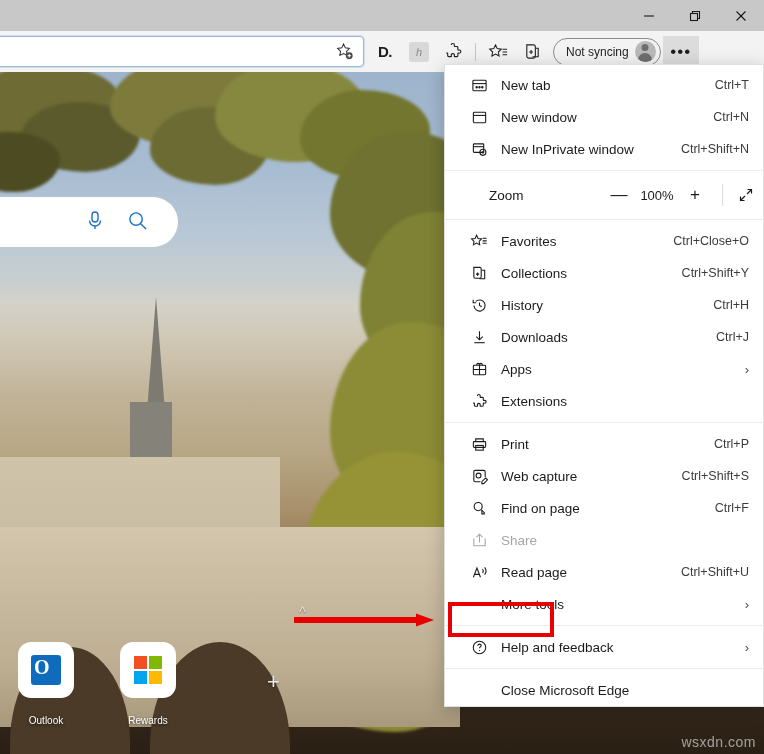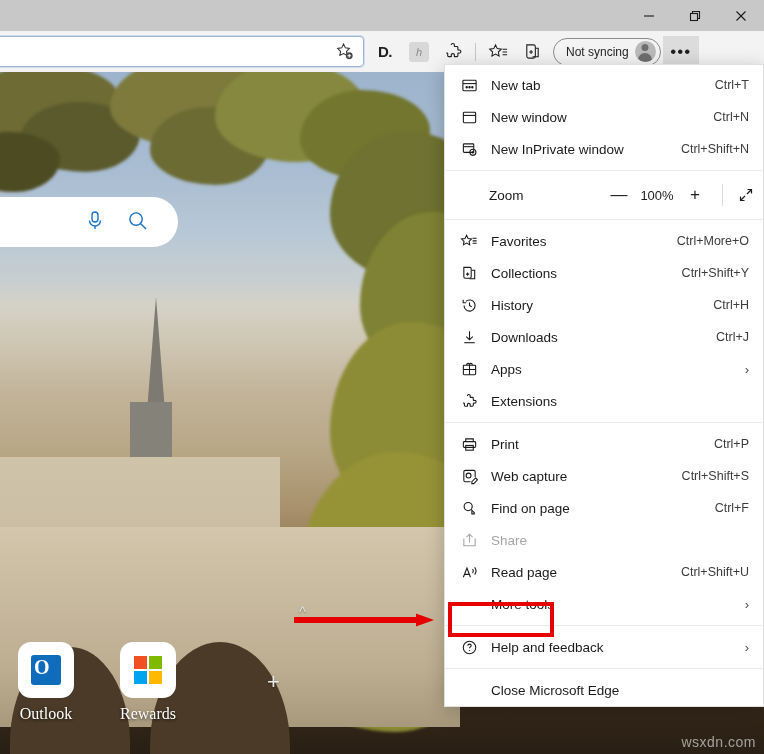--- a/index.html
+++ b/index.html
@@ -94,21 +94,21 @@
   }
   .arch {
     position: absolute; background: #4a3a27;
     border-radius: 50% 50% 0 0 / 80% 80% 0 0;
   }
   .tiles { position: absolute; left: 18px; top: 570px; display: flex; gap: 46px; }
   .tile { width: 56px; height: 56px; border-radius: 13px; background: #fff;
           display:flex; align-items:center; justify-content:center; }
   .tile-wrap { display: flex; flex-direction: column; align-items: center; }
   .tile-label {
-    margin-top: 7px; font-size: 16px; color: #fff; text-shadow: 0 1px 3px rgba(0,0,0,.7); font-family: Liberation Serif, serif;
+    margin-top: 17px; font-size: 10px; color: #fff; text-shadow: 0 1px 3px rgba(0,0,0,.7);
   }
   .ol-icon { width: 30px; height: 30px; background: #0f6cbd; border-radius: 3px; position: relative; }
   .ol-icon::before {
     content: "O"; position: absolute; left: 3px; top: 1px; color: #fff;
     font-size: 20px; font-weight: bold; font-family: "Liberation Serif", serif;
   }
   .ms-grid { width: 28px; height: 28px; display: grid; grid-template-columns: 1fr 1fr; gap: 2.5px; }
   .ms-grid i { display: block; }
 
   .bing-search {
@@ -136,21 +136,21 @@
   .menu {
     position: absolute; left: 444px; top: 64px; width: 320px; height: 643px;
     background: #ffffff;
     border: 1px solid #e0e0e0;
     box-shadow: 0 4px 18px rgba(0,0,0,.22);
     padding: 4px 0;
     z-index: 50;
   }
   .mi {
     position: relative; display: flex; align-items: center;
-    height: 32px; padding: 0 14px 0 2px; color: #1b1b1b;
+    height: 32px; padding: 0 14px 0 12px; color: #1b1b1b;
   }
   .mi .ico {
     width: 44px; min-width: 44px; display: flex; align-items: center; justify-content: center;
     color: #1b1b1b;
   }
   .mi .lbl { flex: 1; font-size: 13.5px; }
   .mi .acc { font-size: 12.5px; color: #3c3c3c; margin-left: auto; }
   .mi .chev { margin-left: auto; color: #4a4a4a; font-size: 13px; }
   .mi.disabled .lbl, .mi.disabled .ico { color: #a6a6a6; }
   .msep { height: 1px; background: #ebebeb; margin: 5px 0; }
@@ -363,21 +363,21 @@
     <div class="msep"></div>
 
     <div class="mi">
       <span class="ico">
         <svg width="18" height="17" viewBox="0 0 20 18" fill="none" stroke="currentColor" stroke-width="1.15">
           <path d="M7.3 2l1.7 3.6 3.9.5-2.8 2.7.7 3.9-3.5-1.9-3.5 1.9.7-3.9L1.7 6.1l3.9-.5z"></path>
           <path d="M14 5.5h4.5M14 8.3h4.5M14 11h4.5"></path>
         </svg>
       </span>
       <span class="lbl">Favorites</span>
-      <span class="acc">Ctrl+More+O</span>
+      <span class="acc">Ctrl+Close+O</span>
     </div>
     <div class="mi">
       <span class="ico">
         <svg width="17" height="17" viewBox="0 0 18 18" fill="none" stroke="currentColor" stroke-width="1.15">
           <path d="M3 2.5h6.2a1.6 1.6 0 0 1 1.6 1.6v8.3a1.6 1.6 0 0 1-1.6 1.6H4.6A1.6 1.6 0 0 1 3 12.4z"></path>
           <path d="M11.5 5.5h3v9h-5.5"></path>
           <path d="M7 8v3.4M5.3 9.7h3.4"></path>
         </svg>
       </span>
       <span class="lbl">Collections</span>

